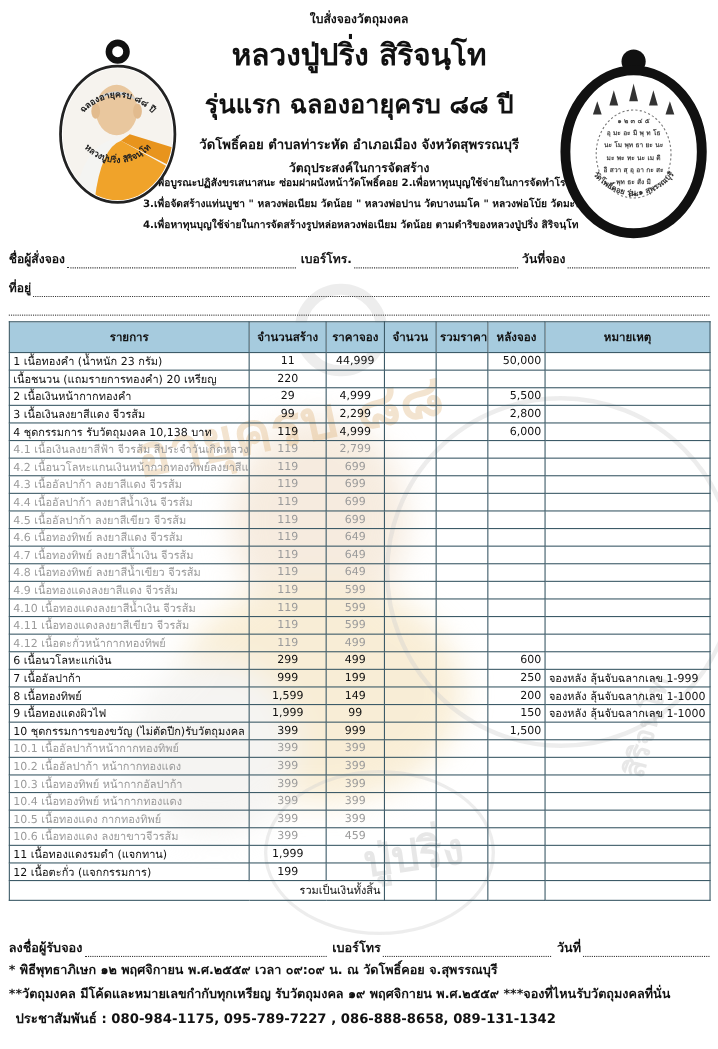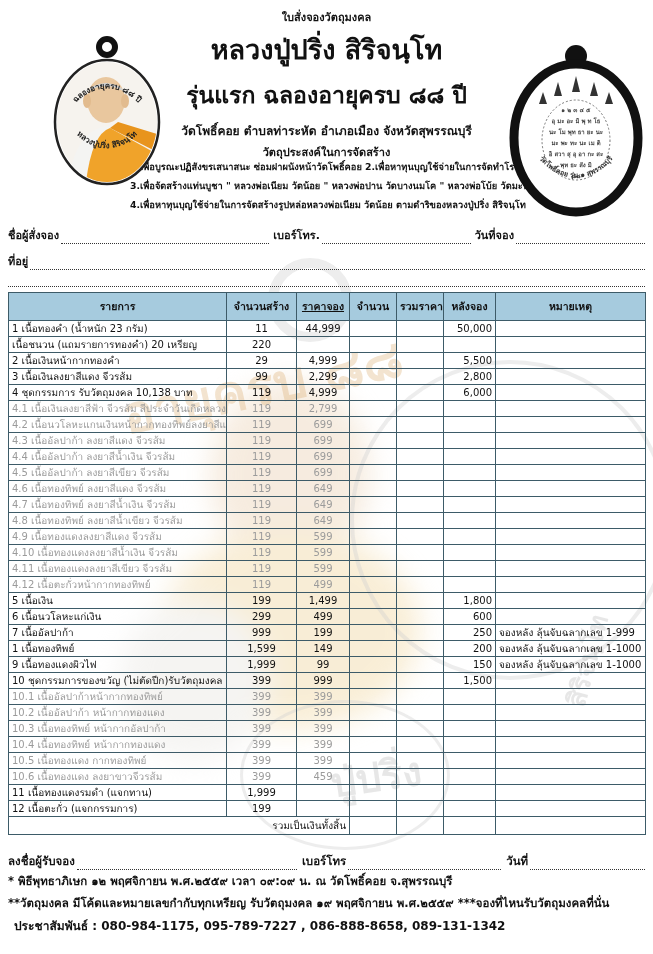--- a/index.html
+++ b/index.html
@@ -163,21 +163,21 @@
         <col style="width:53px">
       <col style="width:47px">
         <col style="width:47px">
         <col style="width:52px">
         <col style="width:150px">
     </colgroup>
     <thead>
         <tr id="order-head">
           <th style="background: rgb(166, 203, 222);">รายการ</th>
           <th style="background: rgb(166, 203, 222);">จำนวนสร้าง</th>
-          <th style="background: rgb(166, 203, 222); text-decoration: underline;">ราคาจอง</th>
+          <th style="background: rgb(166, 203, 222);">ราคาจอง</th>
           <th style="background: rgb(166, 203, 222);">จำนวน</th>
           <th style="background: rgb(166, 203, 222);">รวมราคา</th>
           <th style="background: rgb(166, 203, 222); margin-top: 42px;">หลังจอง</th>
           <th style="background: rgb(166, 203, 222);">หมายเหตุ</th>
         </tr>
       </thead>
     <tbody id="order-body">
         <tr>
           <td>1 เนื้อทองคำ (น้ำหนัก 23 กรัม)</td>
           <td class="c">11</td>
@@ -325,48 +325,39 @@
         <tr class="sub">
           <td>4.12 เนื้อตะกั่วหน้ากากทองทิพย์</td>
           <td class="c">119</td>
           <td class="c">499</td>
           <td class="c"></td>
           <td class="c"></td>
           <td class="r"></td>
           <td class="remark"></td>
         </tr>
         <tr>
-          <td>5 เนื้อเงิน</td>
-          <td class="c">199</td>
-          <td class="c">1,499</td>
-          <td class="c"></td>
-          <td class="c"></td>
-          <td class="r">1,800</td>
-          <td class="remark"></td>
-        </tr>
-        <tr>
           <td>6 เนื้อนวโลหะแก่เงิน</td>
           <td class="c">299</td>
           <td class="c">499</td>
           <td class="c"></td>
           <td class="c"></td>
           <td class="r">600</td>
           <td class="remark"></td>
         </tr>
         <tr>
           <td>7 เนื้ออัลปาก้า</td>
           <td class="c">999</td>
           <td class="c">199</td>
           <td class="c"></td>
           <td class="c"></td>
           <td class="r">250</td>
           <td class="remark">จองหลัง ลุ้นจับฉลากเลข  1-999</td>
         </tr>
         <tr>
-          <td>1 เนื้อทองทิพย์</td>
+          <td>8 เนื้อทองทิพย์</td>
           <td class="c">1,599</td>
           <td class="c">149</td>
           <td class="c"></td>
           <td class="c"></td>
           <td class="r">200</td>
           <td class="remark">จองหลัง ลุ้นจับฉลากเลข 1-1000</td>
         </tr>
         <tr>
           <td>9 เนื้อทองแดงผิวไฟ</td>
           <td class="c">1,999</td>

